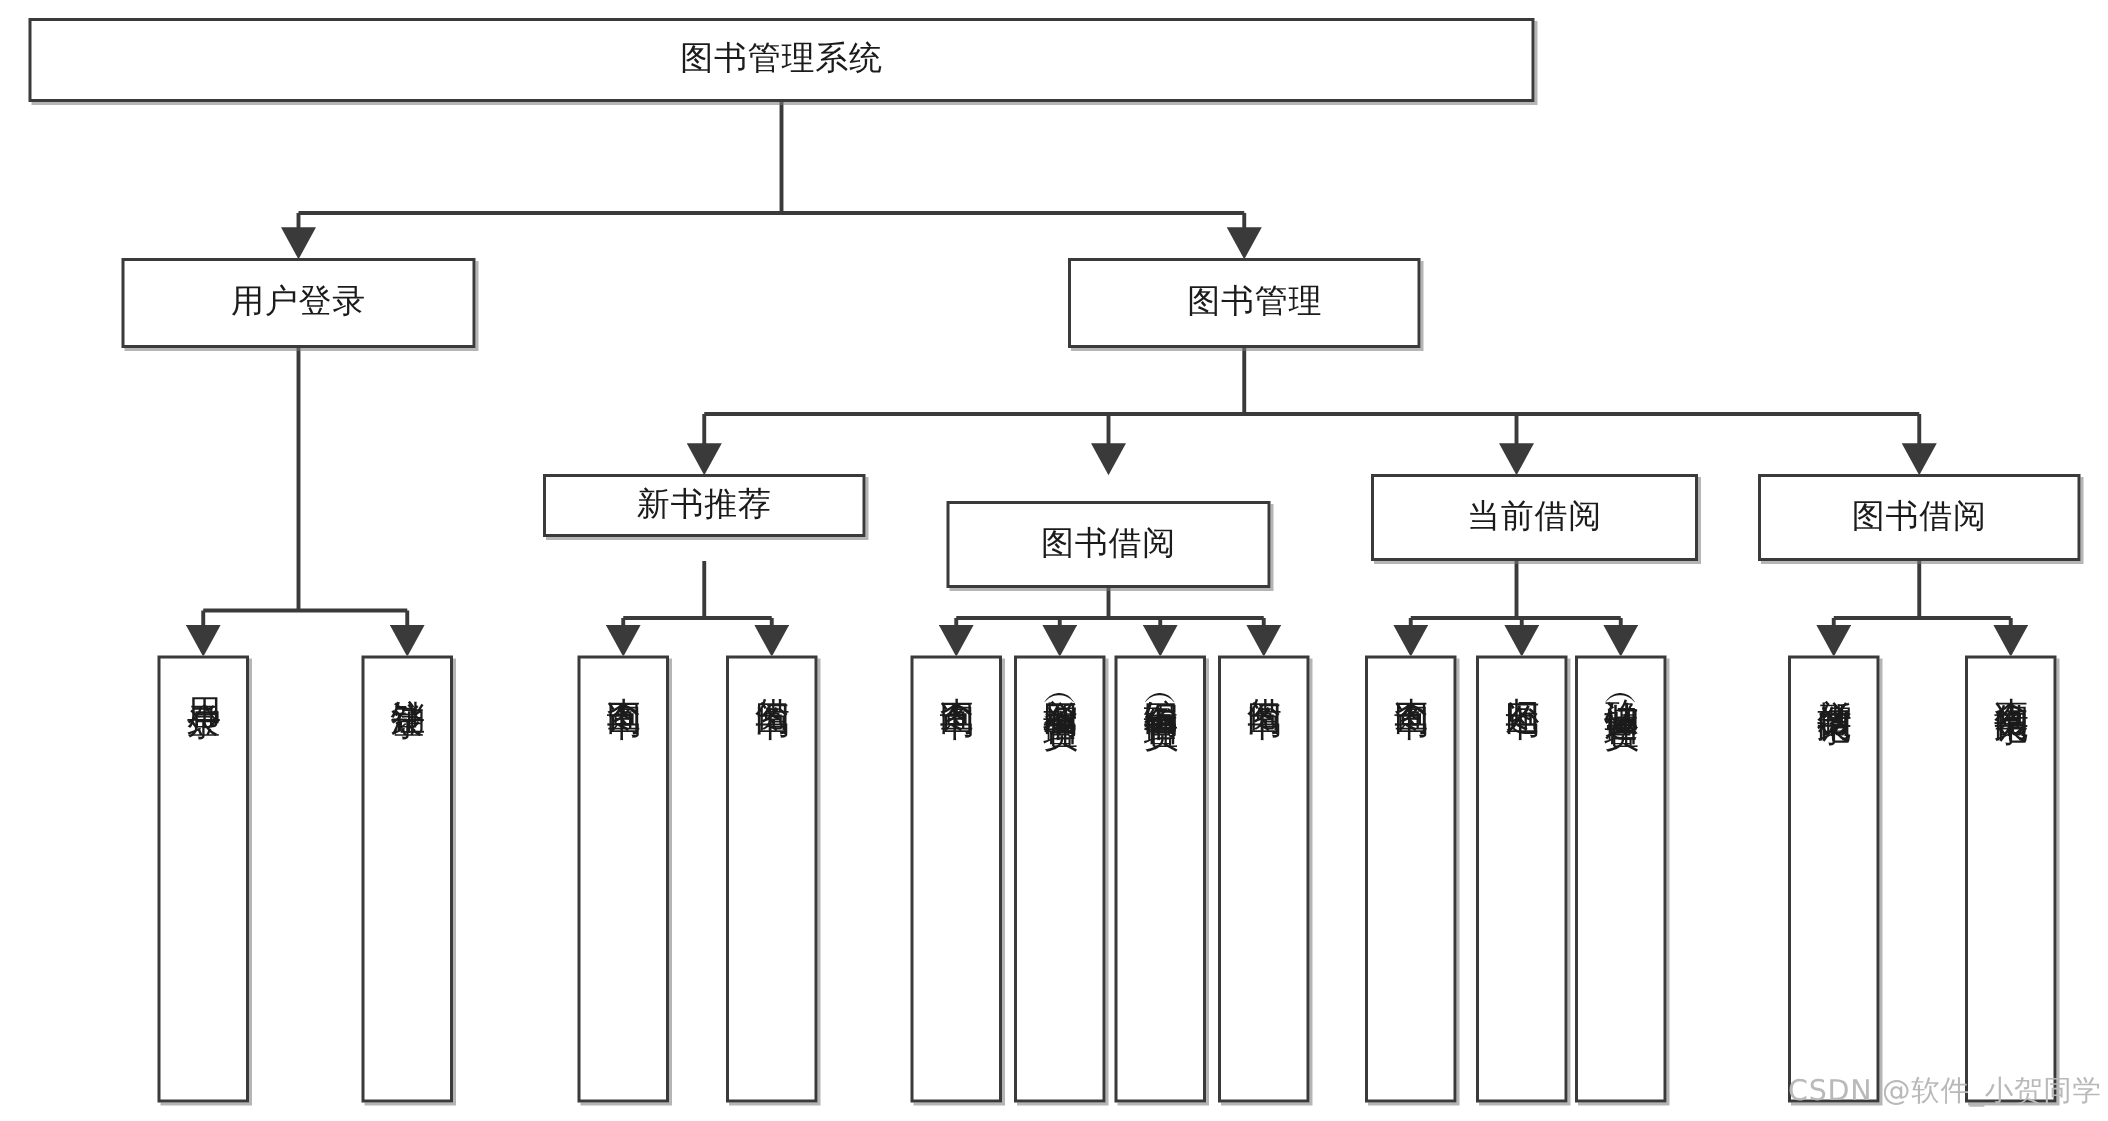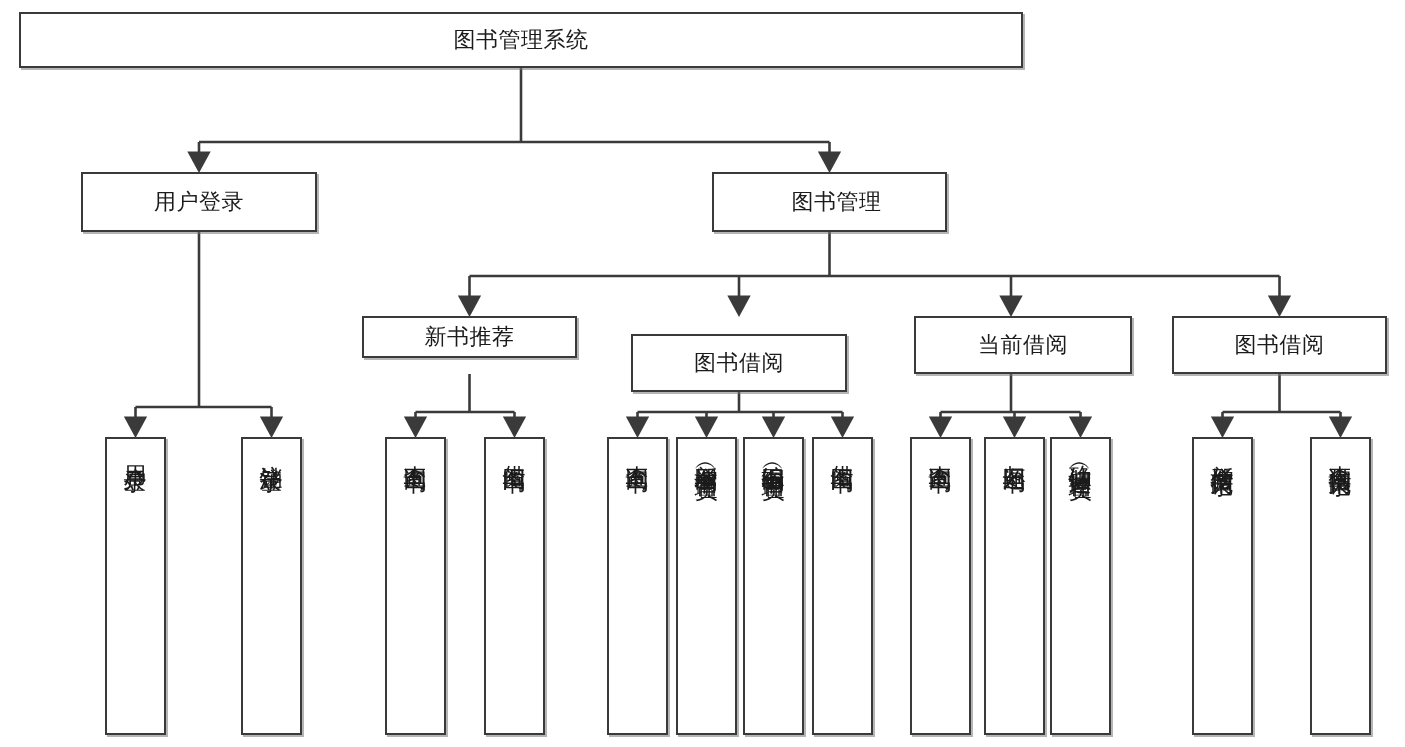--- a/index.html
+++ b/index.html
@@ -173,14 +173,15 @@
         <span class="label">确认归还（管理员）</span>
       </div>
       <div class="node vert" style="left: 1192px; top: 437px; width: 61px; height: 298px;">
         <span class="label">新增借阅记录</span>
       </div>
       <div class="node vert" style="left: 1310px; top: 437px; width: 61px; height: 298px;">
         <span class="label">查询借阅记录</span>
       </div>
     </div>
 
+  <div class="watermark" style="left: 1192px; top: 714px; color: rgb(185, 185, 185);">CSDN @软件_小贺同学</div>
 
 </div>
 
 </body></html>

